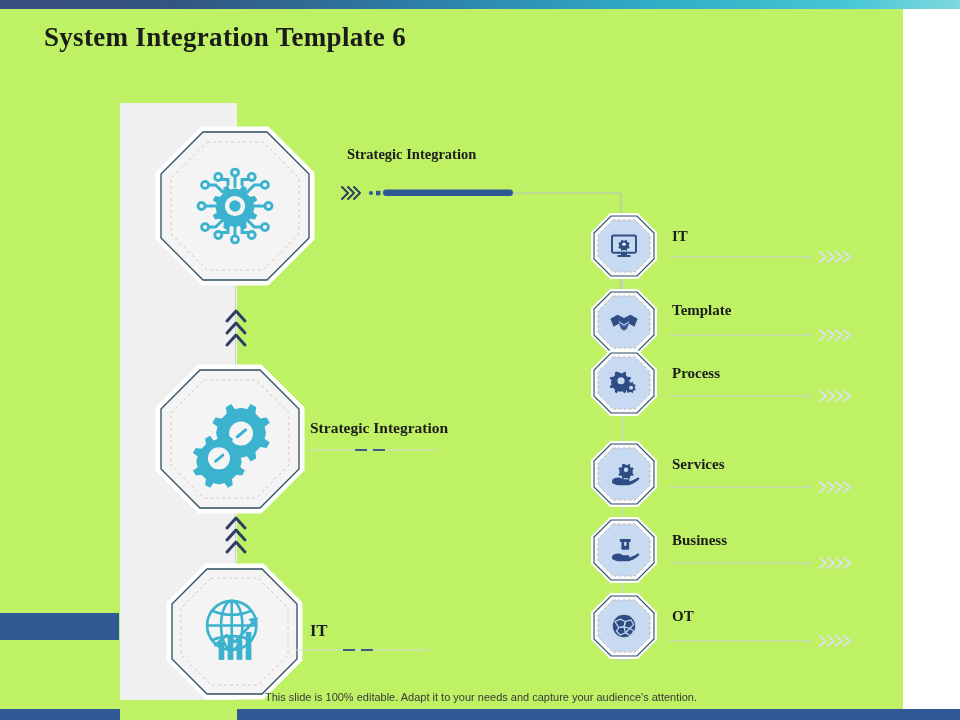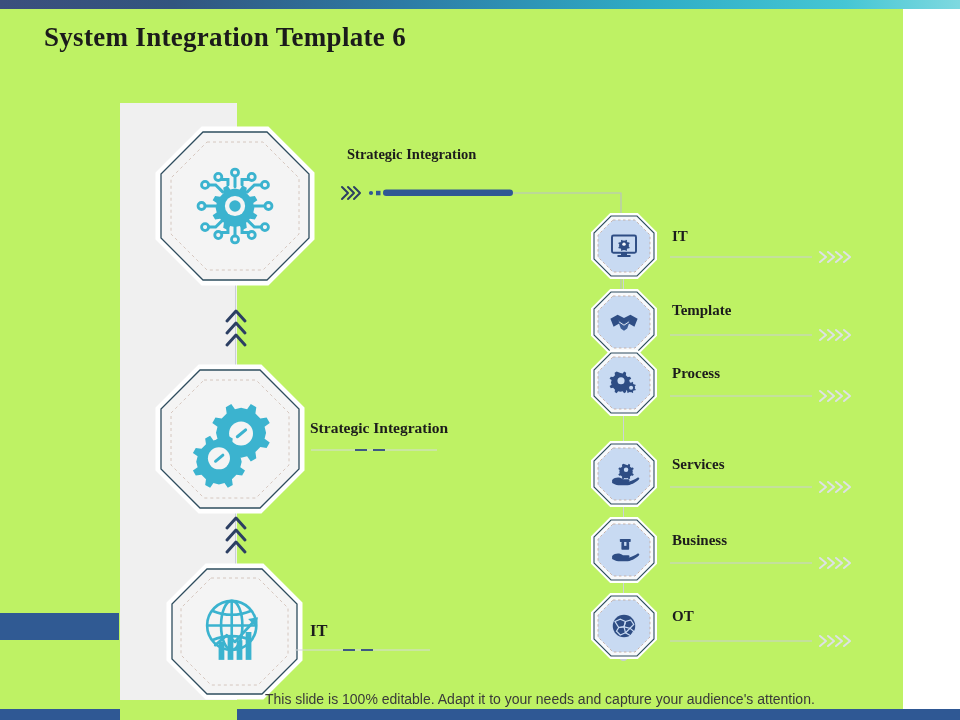--- a/index.html
+++ b/index.html
@@ -188,21 +188,21 @@
     width: 9px; height: 9px;
     border-radius: 50%;
     background: #c8cdd4;
   }
 
   
   .footer-note {
     position: absolute;
     left: 265px; top: 691px;
     font-family: "Liberation Sans", sans-serif;
-    font-size: 14px;
+    font-size: 11px;
     color: #3a3a3a;
     white-space: nowrap;
   }
   svg { display:block; overflow: visible; }
 </style>
 </head>
 <body>
 
 <div id="slide">
 

